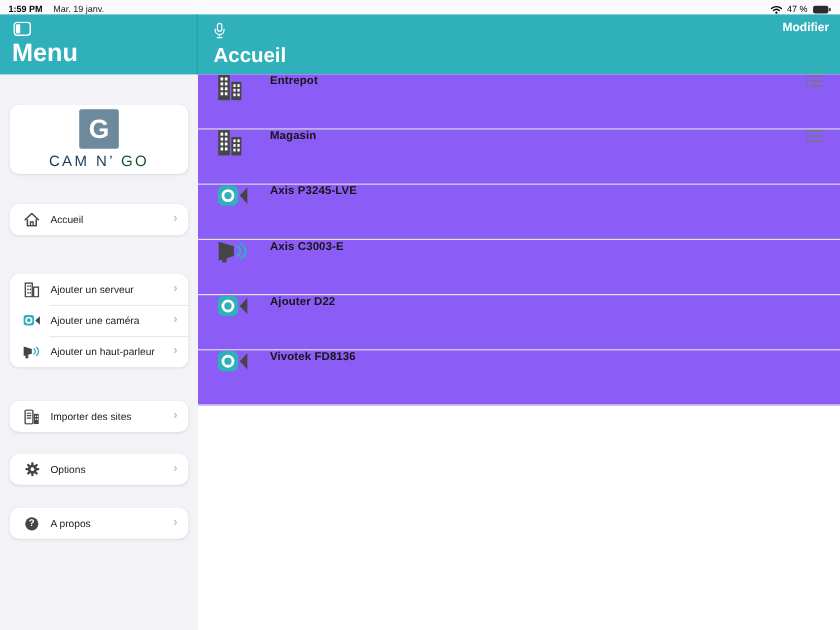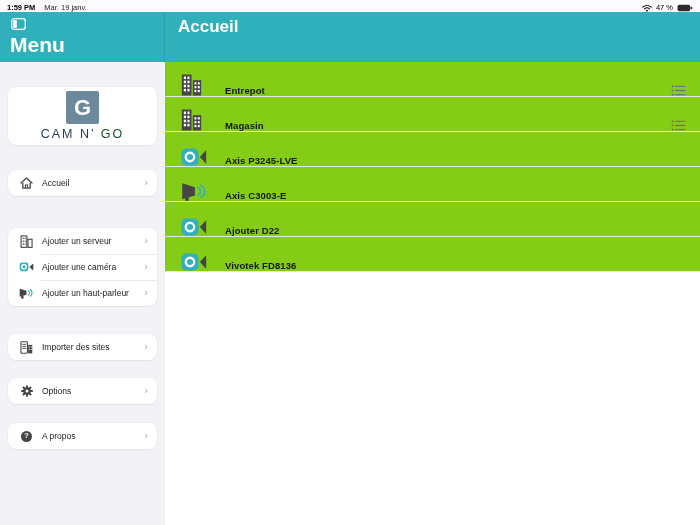--- a/index.html
+++ b/index.html
@@ -49,22 +49,22 @@
   
   .content{flex:1;display:flex;flex-direction:column;background:#fff;}
   .main-header{height:50px;box-sizing:border-box;padding:6px 9px 7px 13px;display:flex;
                flex-direction:column;justify-content:space-between;}
   .mh-top{display:flex;align-items:flex-start;justify-content:space-between;}
   .mic-btn{background:none;border:none;padding:0;margin:0;cursor:pointer;line-height:0;}
   .edit-btn{background:none;border:none;padding:0;margin:0;color:#fff;font-size:10px;
             font-weight:600;cursor:pointer;font-family:"Liberation Sans",sans-serif;}
   .mh-title{font-size:17px;font-weight:700;line-height:1;}
   .list{flex:1;}
-  .row{height:35px;box-sizing:border-box;display:flex;align-items:flex-end;
-       padding:0 14px 0 16px;border-bottom:1px solid #e4e4e7;cursor:pointer;background:#84cc16;}
+  .row{height:46px;box-sizing:border-box;display:flex;align-items:flex-start;
+       padding:0 14px 0 16px;border-bottom:1px solid #e4e4e7;cursor:pointer;background:#8b5cf6;}
   .row-icon{width:30px;display:flex;align-items:center;line-height:0;}
   .row-label{font-size:9.5px;font-weight:700;color:#161616;margin-left:14px;letter-spacing:0.1px;}
   .row-trailing{margin-left:auto;line-height:0;cursor:pointer;}
 </style>
 </head>
 <body>
 
 <div class="screen">
 
   <div class="statusbar">
@@ -213,20 +213,31 @@
             <span class="mi-label">A propos</span>
             <span class="chev">›</span>
           </div>
         </div>
 
       </div>
     </aside>
 
     <main class="content">
       <div class="main-header teal">
+        <div class="mh-top">
+          <button class="mic-btn">
+            <svg width="10" height="15" viewBox="0 0 12 16">
+              <rect x="3.8" y="0.7" width="4.4" height="7.8" rx="2.2" fill="none" stroke="#fff" stroke-width="1.2"></rect>
+              <path d="M1.6,6.6 v1 a4.4,4.4 0 0 0 8.8,0 v-1" fill="none" stroke="#fff" stroke-width="1.2" stroke-linecap="round"></path>
+              <path d="M6,12.2 v2" stroke="#fff" stroke-width="1.2"></path>
+              <path d="M3.6,15 h4.8" stroke="#fff" stroke-width="1.2" stroke-linecap="round"></path>
+            </svg>
+          </button>
+          <button class="edit-btn">Modifier</button>
+        </div>
         <div class="mh-title">Accueil</div>
       </div>
 
       <div class="list">
 
         <div class="row">
           <span class="row-icon">
             <svg width="21" height="22" viewBox="0 0 24 25">
               <rect x="1" y="0.5" width="11" height="24" fill="#454545"></rect>
               <rect x="3.2" y="2.8" width="2.5" height="2.9" fill="#fff"></rect>

